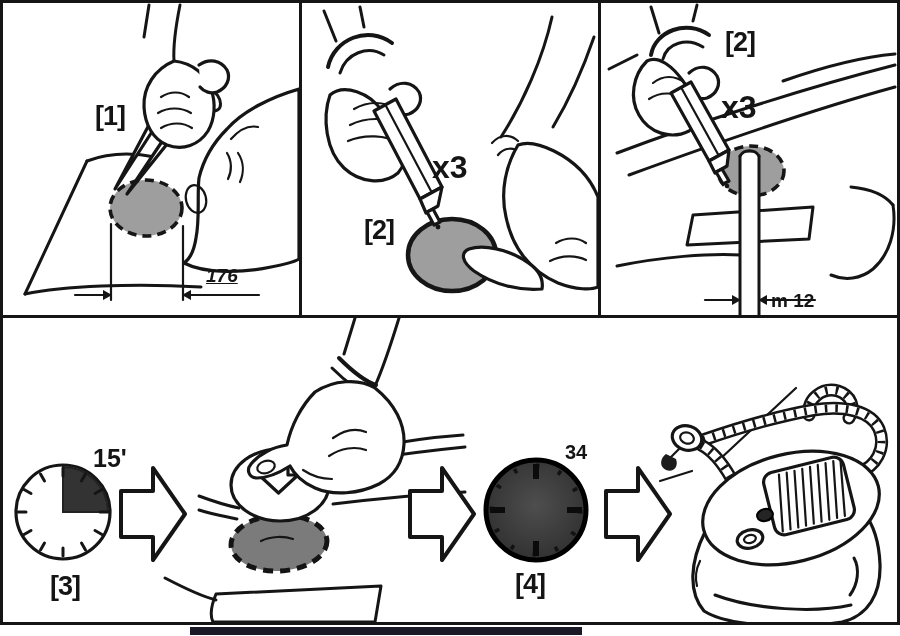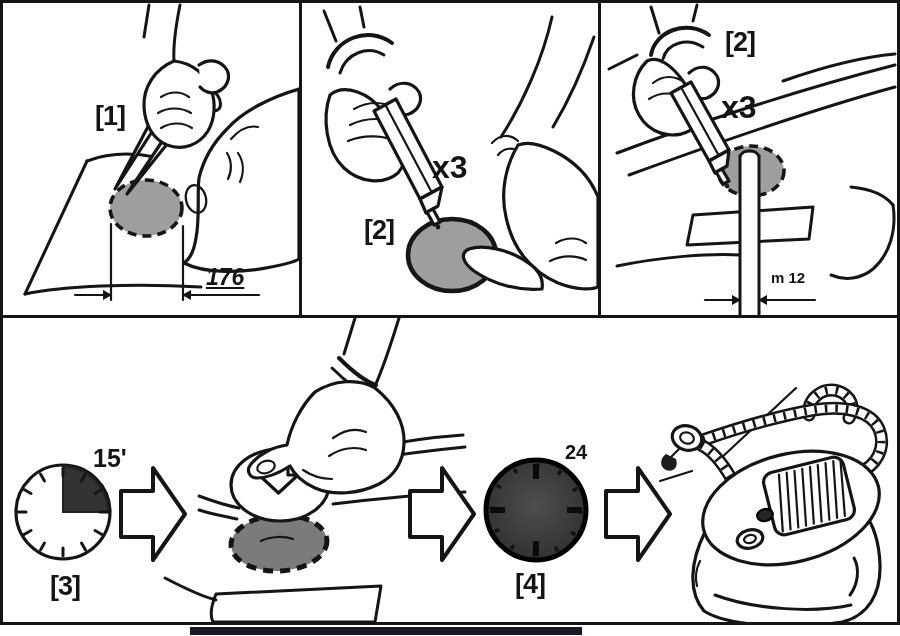--- a/index.html
+++ b/index.html
@@ -8,22 +8,22 @@
   .frame{position:absolute;left:0;top:0;width:894px;height:619px;border:3px solid #151515;background:#fff;}
   .row-top{display:flex;height:312px;border-bottom:3px solid #151515;}
   .cell{position:relative;width:296px;height:312px;border-right:3px solid #151515;box-sizing:content-box;}
   .cell.last{border-right:none;}
   .row-bottom{position:relative;height:304px;}
   .cell-wide{position:relative;width:894px;height:304px;}
   svg{display:block;width:100%;height:100%;}
   .lbl{position:absolute;font-weight:bold;line-height:1;color:#151515;white-space:nowrap;}
   .step{font-size:27px;letter-spacing:-1px;}
   .rep{font-size:32px;}
-  .dim{font-size:23px;font-style:italic;text-decoration:underline;}
-  .dim2{font-size:15px;}
+  .dim{font-size:19px;font-style:italic;text-decoration:underline;}
+  .dim2{font-size:19px;margin-top:21px;}
   .t15{font-size:25px;}
   .t24{font-size:20px;}
   .bottom-bar{position:absolute;left:190px;top:627px;width:392px;height:8px;background:#191927;}
   
   .s2{stroke:#151515;stroke-width:2.2;fill:none;stroke-linecap:round;stroke-linejoin:round;}
   .s3{stroke:#151515;stroke-width:3;fill:none;stroke-linecap:round;stroke-linejoin:round;}
   .s4{stroke:#151515;stroke-width:4;fill:none;stroke-linecap:round;stroke-linejoin:round;}
   .wf{fill:#ffffff;stroke:#151515;stroke-width:3.2;stroke-linejoin:round;stroke-linecap:round;}
   .arrow{fill:#ffffff;stroke:#151515;stroke-width:4;stroke-linejoin:round;}
   .hoseA{stroke:#151515;stroke-width:13;fill:none;stroke-linecap:round;}
@@ -275,20 +275,20 @@
             <ellipse cx="762" cy="197" rx="8" ry="6" transform="rotate(-14 762 197)" fill="#242424" stroke="#000000" stroke-width="2"></ellipse>
             <ellipse class="wf" stroke-width="3" cx="747" cy="221" rx="13" ry="9" transform="rotate(-14 747 221)"></ellipse>
             <ellipse class="s2" cx="747" cy="221" rx="6" ry="4" transform="rotate(-14 747 221)"></ellipse>
             <path class="s3" d="M 712,277 C 752,292 812,295 848,287"></path>
             <path class="s3" d="M 851,240 C 857,251 855,266 847,277"></path>
             <path class="s2" d="M 697,243 C 693,251 692,260 694,268"></path>
           </g>
         </svg>
         <div class="lbl t15" style="left:90px;top:128px">15'</div>
         <div class="lbl step" style="left:47px;top:255px">[3]</div>
-        <div class="lbl t24" style="left:562px;top:124px">24</div>
+        <div class="lbl t24" style="left:562px;top:124px">34</div>
         <div class="lbl step" style="left:512px;top:253px">[4]</div>
       </section>
     </div>
   </div>
 
   <div class="bottom-bar"></div>
 </div>
 
 </body></html>

